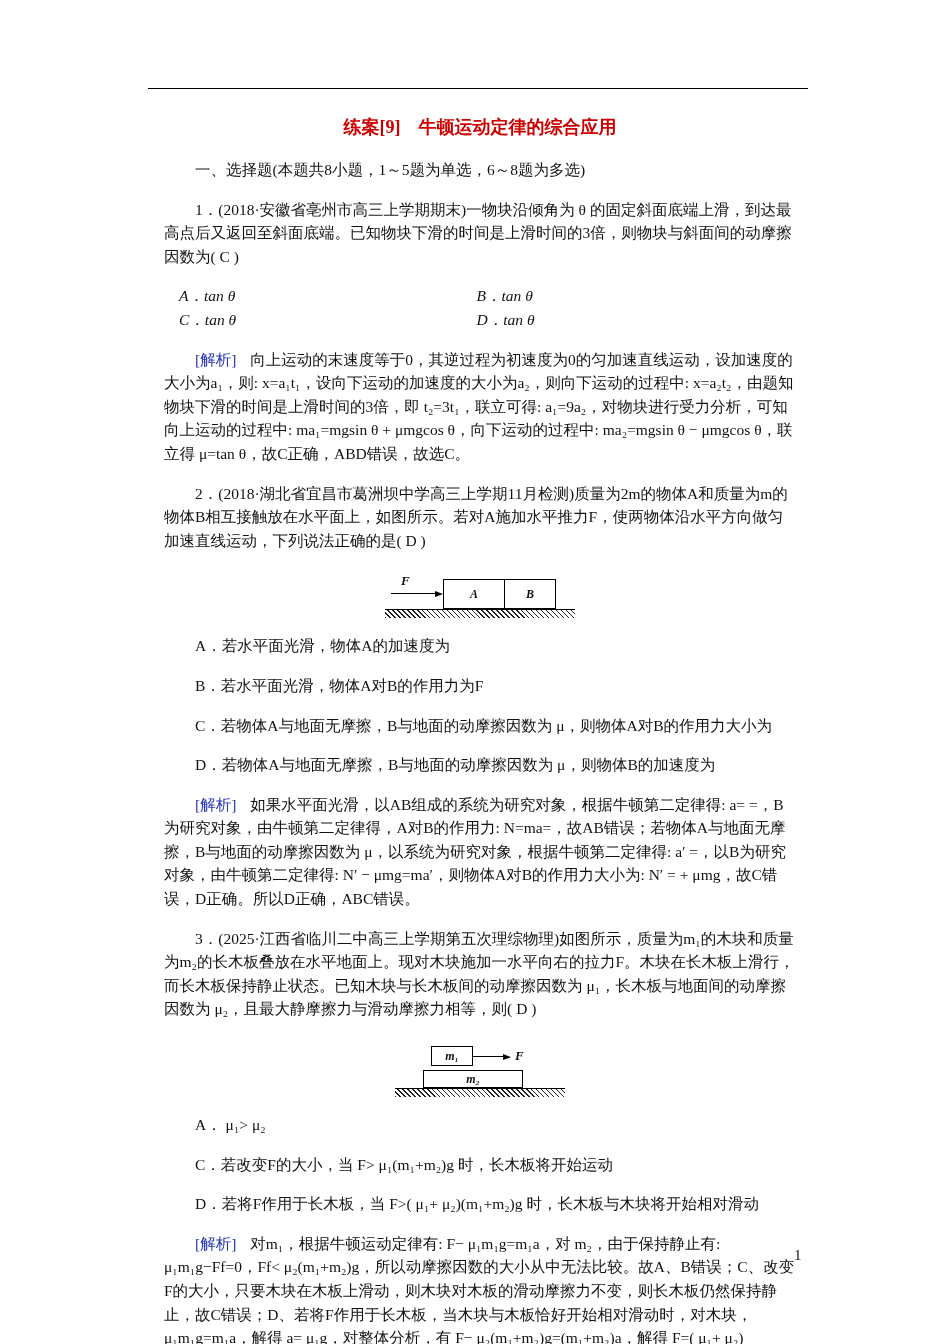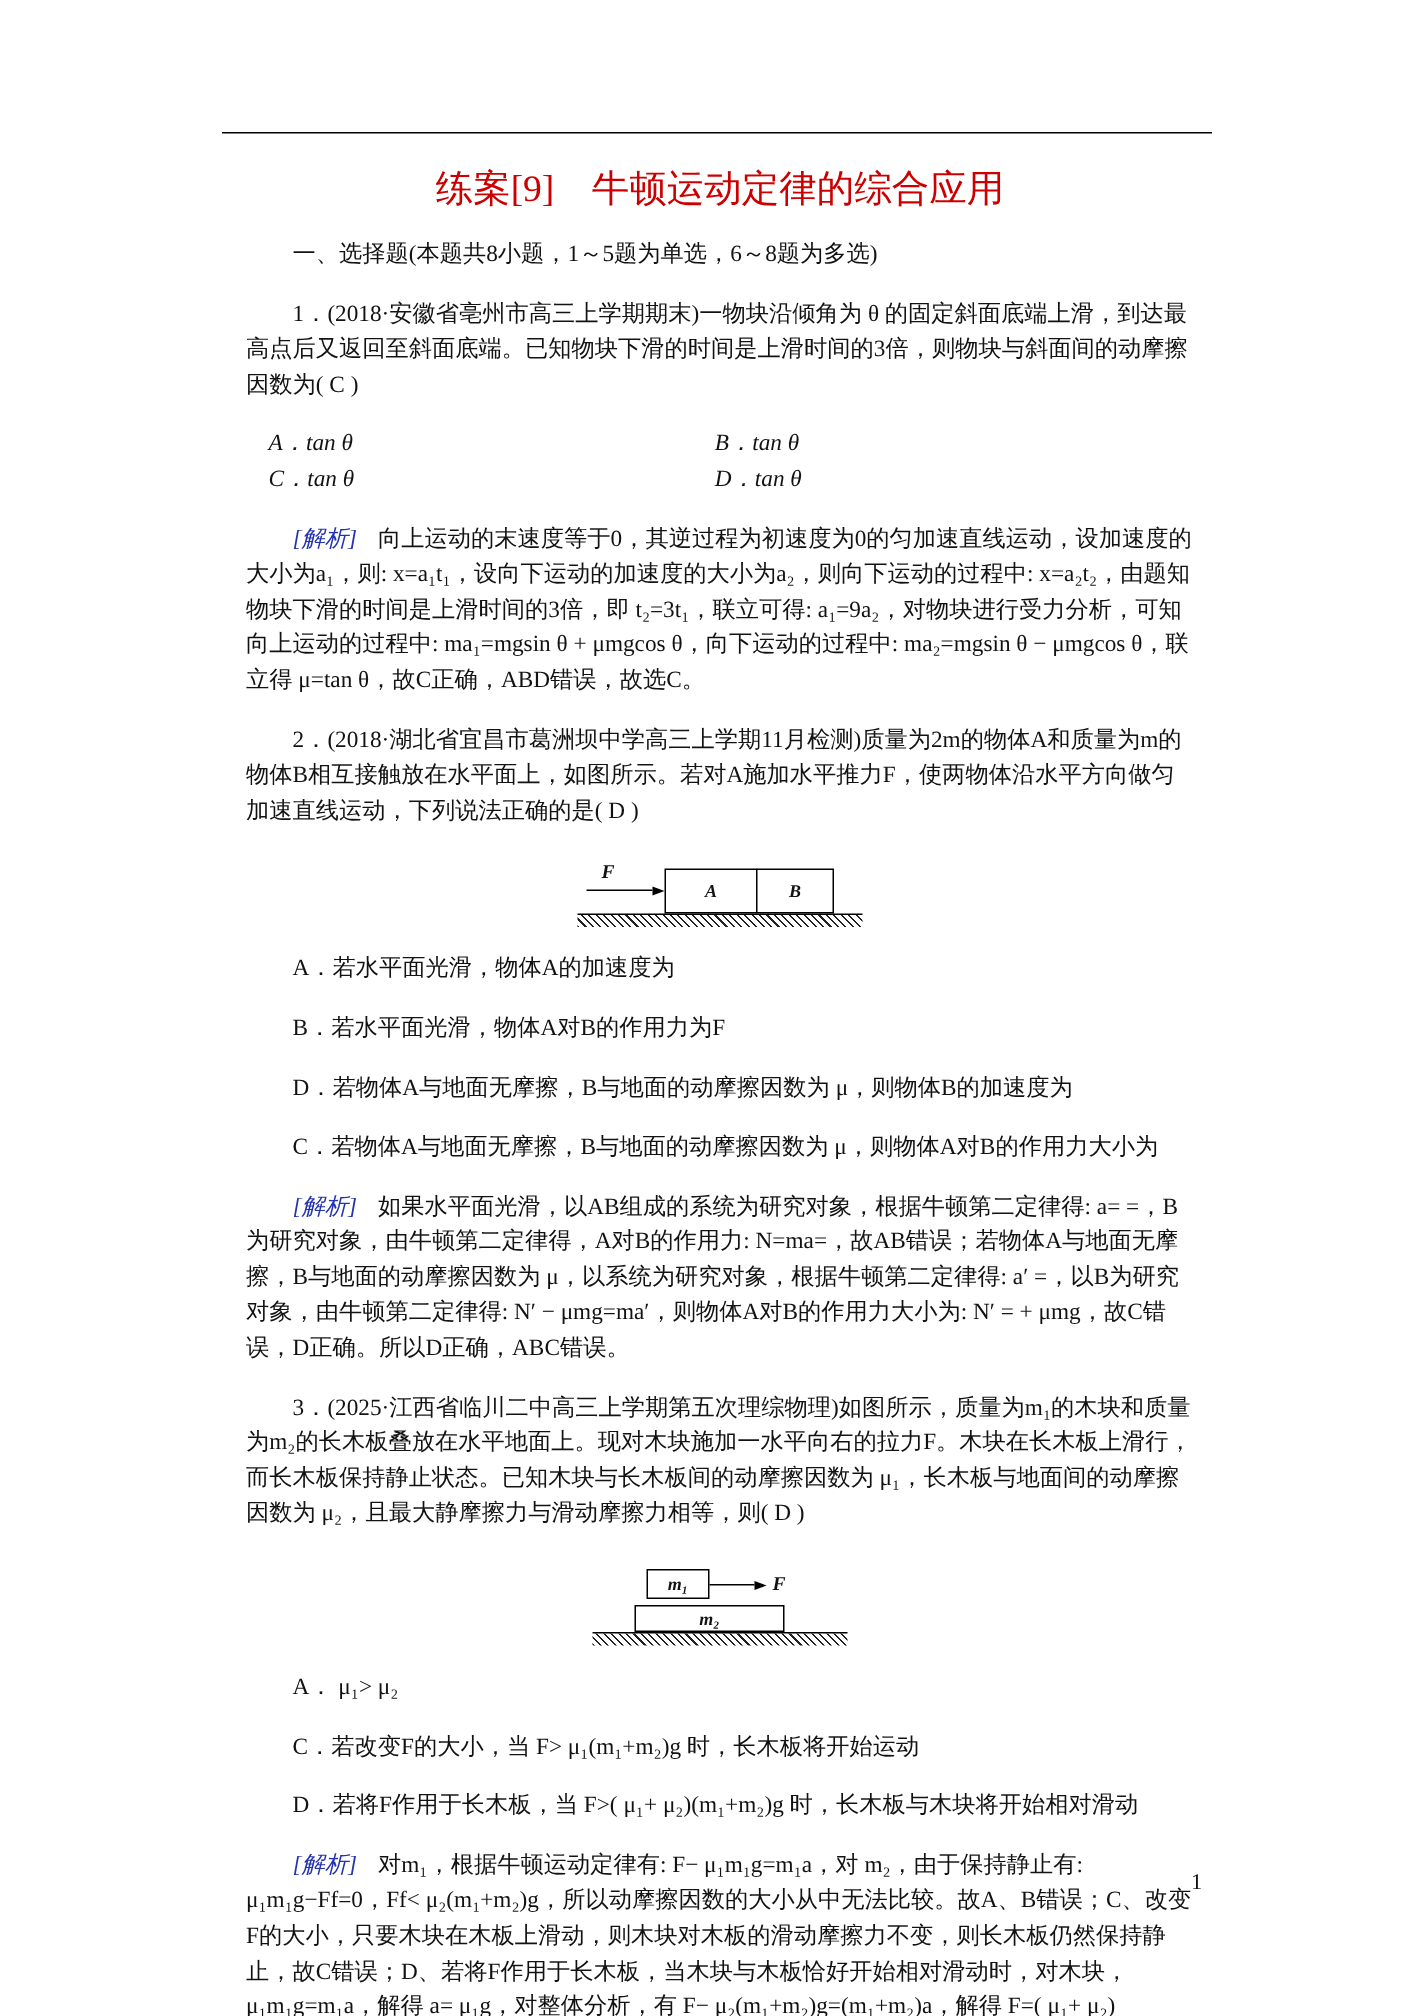--- a/index.html
+++ b/index.html
@@ -24,38 +24,37 @@
     border-top: 1.6px solid #000;
   }
   .content {
     position: absolute;
     top: 106px; left: 148px;
     width: 664px;
   }
   .title {
     text-align: center;
     color: #cc0000;
-    font-size: 25px;
-    font-weight: normal;
+    font-size: 18px;
+    font-weight: bold;
     line-height: 30px;
     margin: 6px 0 10px 0;
   }
   p { margin: 16px; }
   .indent { text-indent: 2em; }
   .opt-line { padding-left: 2em; }
   .opt-grid {
     padding-left: 2em;
     display: grid;
     grid-template-columns: 47% 53%;
     font-style: italic;
   }
   .jiexi {
     color: #2433b0;
     margin-right: 0.9em;
-    font-style: italic;
   }
   
   .fig { position: relative; margin: 10px auto 8px auto; }
   .fig2-canvas { position: relative; width: 190px; height: 50px; margin: 0 auto; }
   .fig3-canvas { position: relative; width: 170px; height: 60px; margin: 0 auto; }
   .ground {
     position: absolute; left: 0; right: 0; bottom: 0; height: 9px;
     border-top: 1.6px solid #000;
     background: repeating-linear-gradient(45deg, #222 0, #222 1px, #fff 1px, #fff 3.5px);
   }
@@ -126,22 +125,22 @@
           <span class="force-label f2-label">F</span>
           <div class="arrow f2-arrow"></div>
           <div class="block f2-a">A</div>
           <div class="block f2-b">B</div>
           <div class="ground"></div>
         </div>
       </figure>
 
       <p class="opt-line">A．若水平面光滑，物体A的加速度为</p>
       <p class="opt-line">B．若水平面光滑，物体A对B的作用力为F</p>
+      <p class="opt-line">C．若物体A与地面无摩擦，B与地面的动摩擦因数为 μ，则物体A对B的作用力大小为</p>
       <p class="opt-line">D．若物体A与地面无摩擦，B与地面的动摩擦因数为 μ，则物体B的加速度为</p>
-      <p class="opt-line">C．若物体A与地面无摩擦，B与地面的动摩擦因数为 μ，则物体A对B的作用力大小为</p>
 
       <p class="indent"><span class="jiexi">[解析]</span><span>如果水平面光滑，以AB组成的系统为研究对象，根据牛顿第二定律得: a= =，B为研究对象，由牛顿第二定律得，A对B的作用力: N=ma=，故AB错误；若物体A与地面无摩擦，B与地面的动摩擦因数为 μ，以系统为研究对象，根据牛顿第二定律得: a′ =，以B为研究对象，由牛顿第二定律得: N′ − μmg=ma′，则物体A对B的作用力大小为: N′ = + μmg，故C错误，D正确。所以D正确，ABC错误。</span></p>
     </section>
 
     <section>
       <p class="indent">3．(2025·江西省临川二中高三上学期第五次理综物理)如图所示，质量为m₁的木块和质量为m₂的长木板叠放在水平地面上。现对木块施加一水平向右的拉力F。木块在长木板上滑行，而长木板保持静止状态。已知木块与长木板间的动摩擦因数为 μ₁，长木板与地面间的动摩擦因数为 μ₂，且最大静摩擦力与滑动摩擦力相等，则( D )</p>
 
       <figure class="fig">
         <div class="fig3-canvas">
           <div class="block f3-block">m₁</div>

